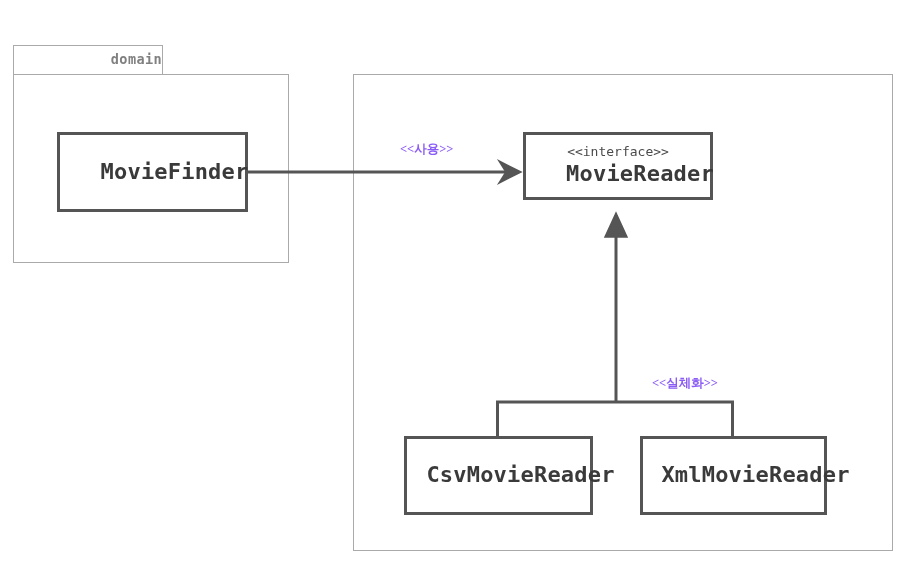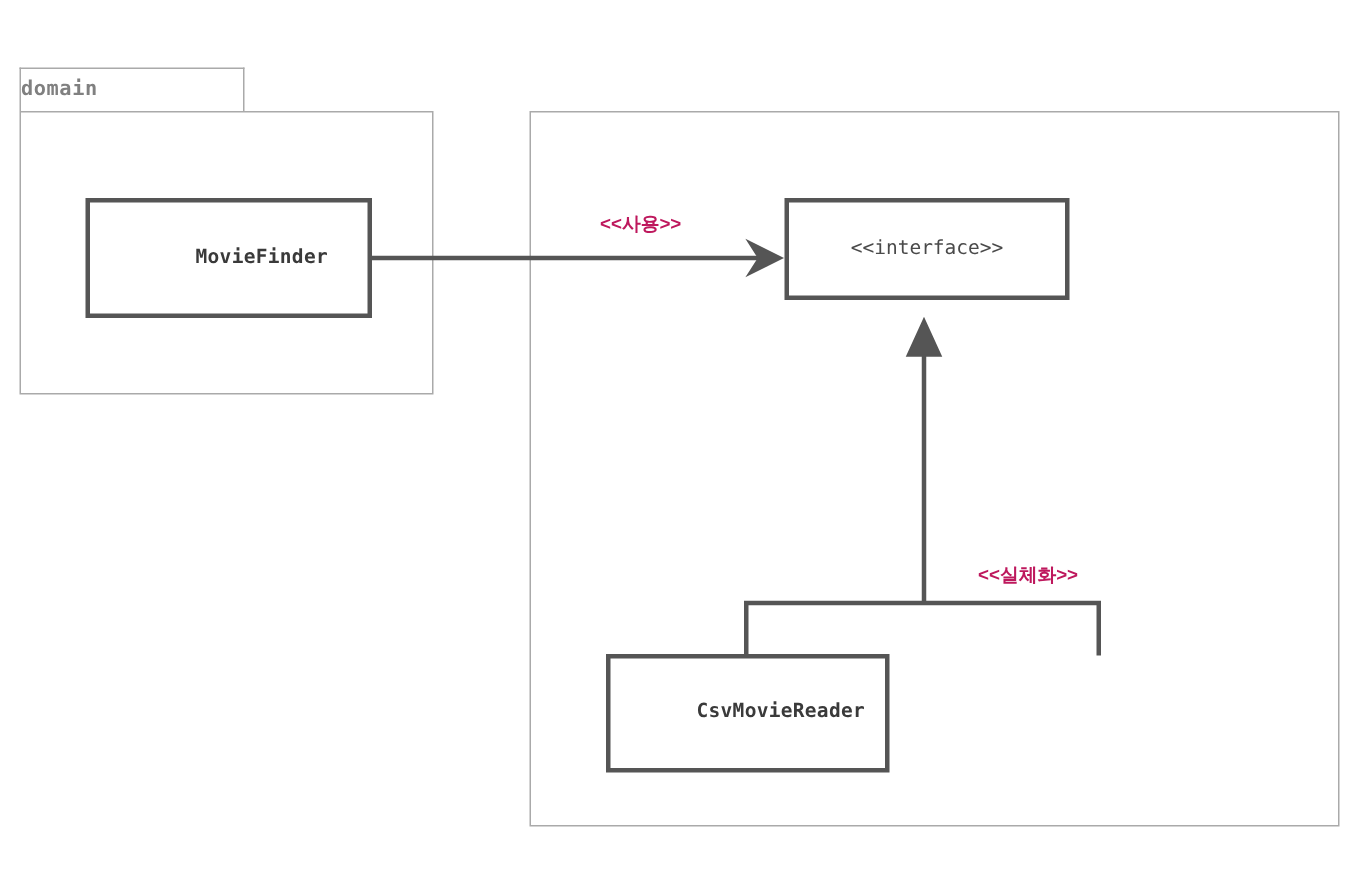--- a/index.html
+++ b/index.html
@@ -20,21 +20,21 @@
 
   
   .package-tab {
     position: absolute;
     box-sizing: border-box;
     border: 1.5px solid #aaaaaa;
     border-bottom: none;
     background: #ffffff;
     display: flex;
     align-items: center;
-    justify-content: flex-start;
+    justify-content: flex-end;
     z-index: 3;
   }
   .package-tab-label {
     font-family: "DejaVu Sans Mono", "Liberation Mono", monospace;
     font-size: 13.5px;
     font-weight: bold;
     color: #808080;
     letter-spacing: 0.4px;
     line-height: 1;
   }
@@ -61,21 +61,21 @@
   .class-stereotype {
     font-family: "DejaVu Sans Mono", "Liberation Mono", monospace;
     font-size: 13px;
     font-weight: normal;
     color: #4a4a4a;
     line-height: 1.25;
     letter-spacing: 0px;
   }
   .class-name {
     font-family: "DejaVu Sans Mono", "Liberation Mono", monospace;
-    font-size: 13px;
+    font-size: 22px;
     font-weight: bold;
     color: #3a3a3a;
     line-height: 1.3;
     letter-spacing: 0.2px;
     white-space: nowrap;
     padding-left: 44px;
   }
 
   
   #connectors {
@@ -84,24 +84,24 @@
     top: 0;
     width: 900px;
     height: 579px;
     z-index: 4;
     pointer-events: none;
   }
 
   
   .edge-label {
     position: absolute;
-    font-family: Liberation Sans, sans-serif;
+    font-family: Liberation Serif, serif;
     font-size: 12.5px;
     font-weight: bold;
-    color: #be185d;
+    color: #8b5cf6;
     white-space: nowrap;
     z-index: 7;
     line-height: 1;
   }
 </style>
 </head>
 <body>
 
 <div id="canvas">
 
@@ -126,20 +126,24 @@
 
   <div class="edge-label" style="left:400px; top:143px;">&lt;&lt;사용&gt;&gt;</div>
   <div class="edge-label" style="left:625px; top:377px;margin-left:27px;">&lt;&lt;실체화&gt;&gt;</div>
 
   <div class="class-box" style="left:57px; top:132px; width:191px; height:80px;">
     <span class="class-name">MovieFinder</span>
   </div>
 
   <div class="class-box" style="left:523px; top:132px; width:190px; height:68px;">
     <span class="class-stereotype">&lt;&lt;interface&gt;&gt;</span>
+    <span class="class-name">MovieReader</span>
   </div>
 
   <div class="class-box" style="left:404px; top:436px; width:189px; height:79px;">
     <span class="class-name">CsvMovieReader</span>
   </div>
 
+  <div class="class-box" style="left:640px; top:436px; width:187px; height:79px;">
+    <span class="class-name">XmlMovieReader</span>
+  </div>
 
 </div>
 
 </body></html>

